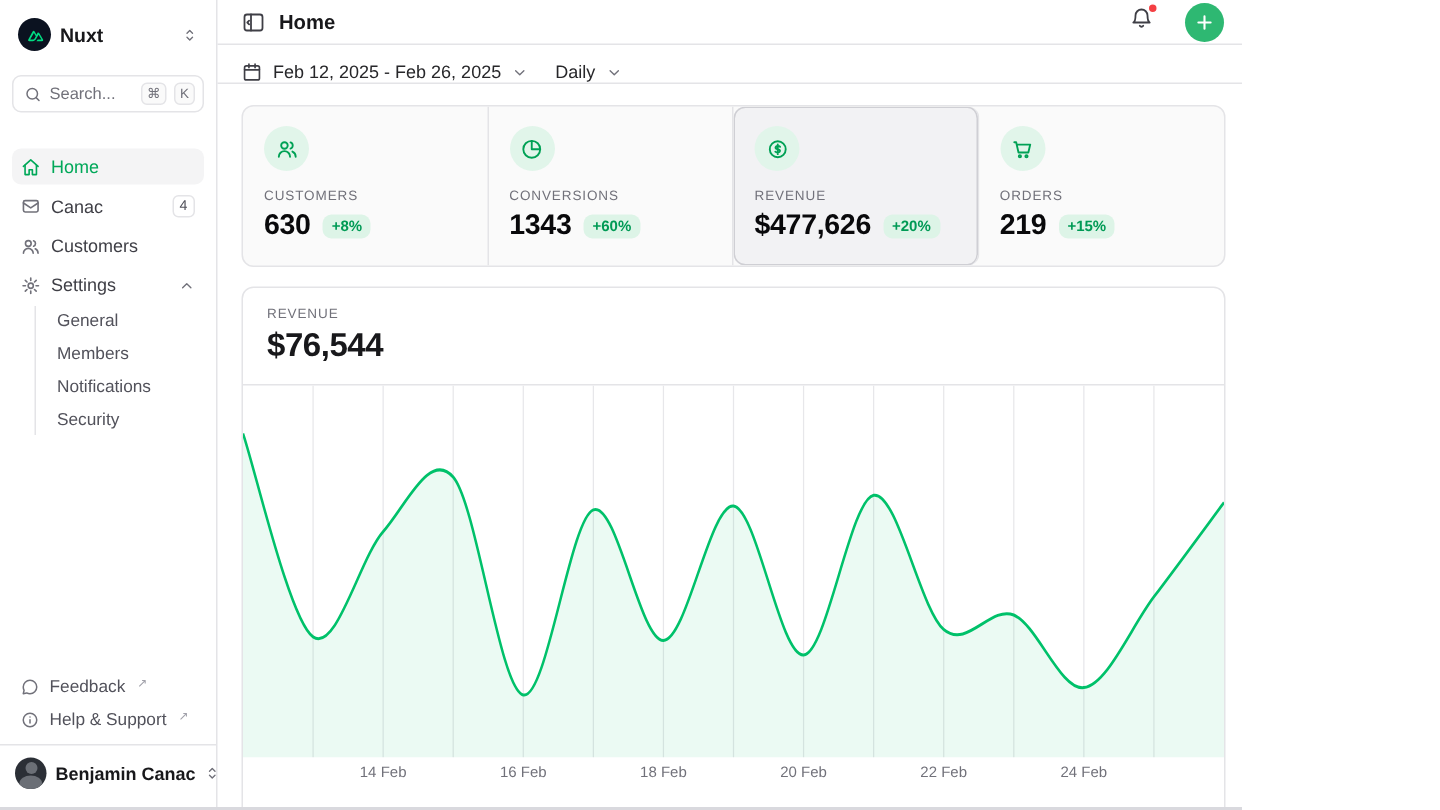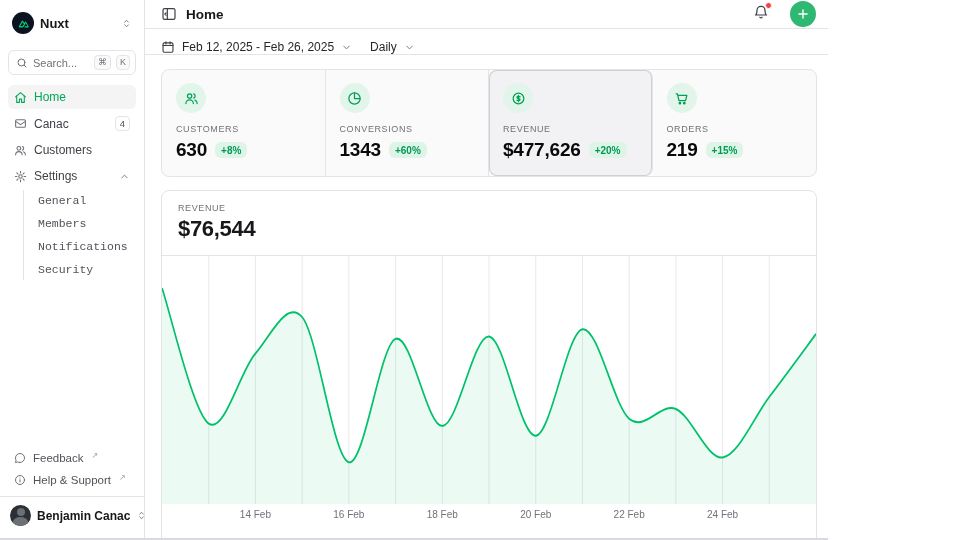--- a/index.html
+++ b/index.html
@@ -10,32 +10,32 @@
 
   
   .sidebar { width:145px; min-width:145px; border-right:1px solid #e4e4e7; display:flex; flex-direction:column; padding:8px; background:#fff; }
   .team-switcher { display:flex; align-items:center; gap:6px; padding:4px 4px; border-radius:6px; cursor:pointer; }
   .logo-circle { width:22px; height:22px; border-radius:50%; background:#0b1220; display:flex; align-items:center; justify-content:center; flex:none; }
   .team-name { font-size:13px; font-weight:700; color:#18181b; flex:1; }
   .icn { display:inline-flex; flex:none; }
   .icn svg { display:block; }
   .muted { color:#71717a; }
 
-  .searchbox { margin:12px 0 10px; display:flex; align-items:center; gap:5px; border:1px solid #e4e4e7; border-radius:6px; padding:4px 5px 4px 7px; background:#fff; cursor:text; }
+  .searchbox { margin:12px 0 24px; display:flex; align-items:center; gap:5px; border:1px solid #e4e4e7; border-radius:6px; padding:4px 5px 4px 7px; background:#fff; cursor:text; }
   .searchbox .ph { flex:1; font-size:11px; color:#71717a; }
   .kbd { font-size:9px; color:#71717a; border:1px solid #e4e4e7; background:#fafafa; border-radius:4px; padding:1px 3px; min-width:14px; text-align:center; line-height:11px; }
 
   .nav { display:flex; flex-direction:column; gap:2px; }
   .nav-item { display:flex; align-items:center; gap:7px; padding:5px 6px; border-radius:6px; font-size:12px; font-weight:500; color:#3f3f46; cursor:pointer; }
   .nav-item .lbl { flex:1; }
   .nav-item.active { background:#f4f4f5; color:#00a859; }
   .nav-item.active .lbl { color:#00a859; }
   .count-badge { font-size:9.5px; color:#52525b; border:1px solid #e4e4e7; border-radius:4px; padding:0 4px; line-height:13px; background:#fff; }
   .subnav { margin-left:15px; border-left:1px solid #e4e4e7; padding-left:12px; display:flex; flex-direction:column; gap:2px; }
-  .subnav .sub-item { font-size:11.5px; color:#52525b; padding:4px 2px; border-radius:5px; cursor:pointer;font-family:Liberation Mono, monospace; }
+  .subnav .sub-item { font-size:11.5px; color:#52525b; padding:4px 2px; border-radius:5px; cursor:pointer; }
 
   .side-spacer { flex:1; }
   .side-foot { display:flex; flex-direction:column; gap:2px; padding-bottom:6px; }
   .foot-link { display:flex; align-items:center; gap:7px; padding:4px 6px; font-size:11.5px; color:#52525b; border-radius:6px; cursor:pointer; }
   .ext { font-size:8px; color:#a1a1aa; margin-left:1px; transform:translateY(-3px); }
   .user-row { border-top:1px solid #e4e4e7; margin:0 -8px; padding:8px 10px 6px; display:flex; align-items:center; gap:6px; cursor:pointer; }
   .avatar { width:21px; height:21px; border-radius:50%; background:#2b2f36; overflow:hidden; position:relative; flex:none; }
   .avatar::before { content:""; position:absolute; left:6.5px; top:3px; width:8px; height:8px; border-radius:50%; background:#6b6f76; }
   .avatar::after { content:""; position:absolute; left:3px; top:12px; width:15px; height:10px; border-radius:50%; background:#6b6f76; }
   .user-name { font-size:12px; font-weight:700; color:#18181b; flex:1; white-space:nowrap; }

